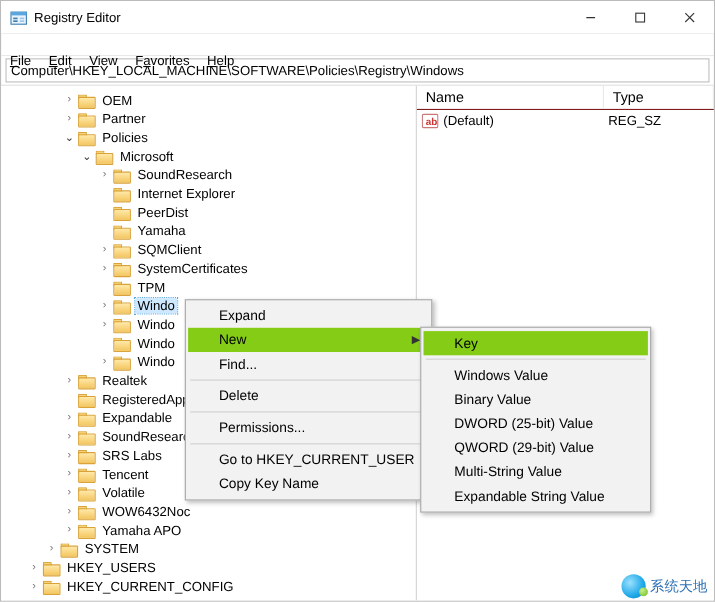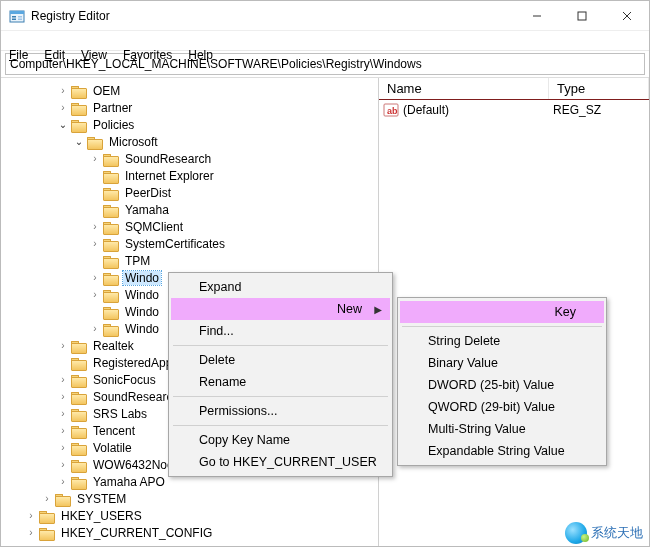--- a/index.html
+++ b/index.html
@@ -158,21 +158,21 @@
     box-shadow: 2px 2px 4px rgba(0,0,0,.25);
     padding: 3px 2px;
     font-size: 12.5px;
     z-index: 50;
   }
   .ctxmenu .mi {
     padding: 4px 28px 4px 28px;
     position: relative;
     white-space: nowrap;
   }
-  .ctxmenu .mi.hl { background: #f0abfc; text-align: right; }
+  .ctxmenu .mi.hl { background: #84cc16; }
   .ctxmenu .sep {
     height: 1px; background: #d0d0d0;
     margin: 3px 2px;
   }
   .ctxmenu .mi .arrow {
     position: absolute; right: 8px; top: 50%;
     transform: translateY(-50%);
     font-size: 10px; color: #333;
   }
   
@@ -345,21 +345,21 @@
     <div class="trow">
         <span class="ind" style="width:52px"></span>
         <span class="twisty none">›</span>
         <span class="folder"></span>
         <span class="label">RegisteredApp</span>
       </div>
     <div class="trow">
         <span class="ind" style="width:52px"></span>
         <span class="twisty">›</span>
         <span class="folder"></span>
-        <span class="label">SonicFocus</span>
+        <span class="label">Expandable</span>
       </div>
     <div class="trow">
         <span class="ind" style="width:52px"></span>
         <span class="twisty">›</span>
         <span class="folder"></span>
         <span class="label">SoundResearch</span>
       </div>
     <div class="trow">
         <span class="ind" style="width:52px"></span>
         <span class="twisty">›</span>
@@ -430,32 +430,31 @@
 
 <div class="ctxmenu" style="left:157px; top:271px; width:225px;margin-left:10px;">
   <div class="mi">Expand</div>
   <div class="mi hl">
     <span>New</span>
     <span class="arrow">▶</span>
   </div>
   <div class="mi">Find...</div>
   <div class="sep"></div>
   <div class="mi">Delete</div>
-  <div class="mi">Rename</div>
   <div class="sep"></div>
   <div class="mi">Permissions...</div>
   <div class="sep"></div>
+  <div class="mi">Go to HKEY_CURRENT_USER</div>
   <div class="mi">Copy Key Name</div>
-  <div class="mi">Go to HKEY_CURRENT_USER</div>
-</div>
-
-<div class="ctxmenu" style="left:396px; top:296px; width:210px;">
+</div>
+
+<div class="ctxmenu" style="left:381px; top:296px; width:210px;">
   <div class="mi hl">Key</div>
   <div class="sep"></div>
-  <div class="mi">String Delete</div>
+  <div class="mi">Windows Value</div>
   <div class="mi">Binary Value</div>
   <div class="mi">DWORD (25-bit) Value</div>
   <div class="mi">QWORD (29-bit) Value</div>
   <div class="mi">Multi-String Value</div>
   <div class="mi">Expandable String Value</div>
 </div>
 
 <div class="watermark">
   <span class="wm-icon"></span>
   <span>系统天地</span>

